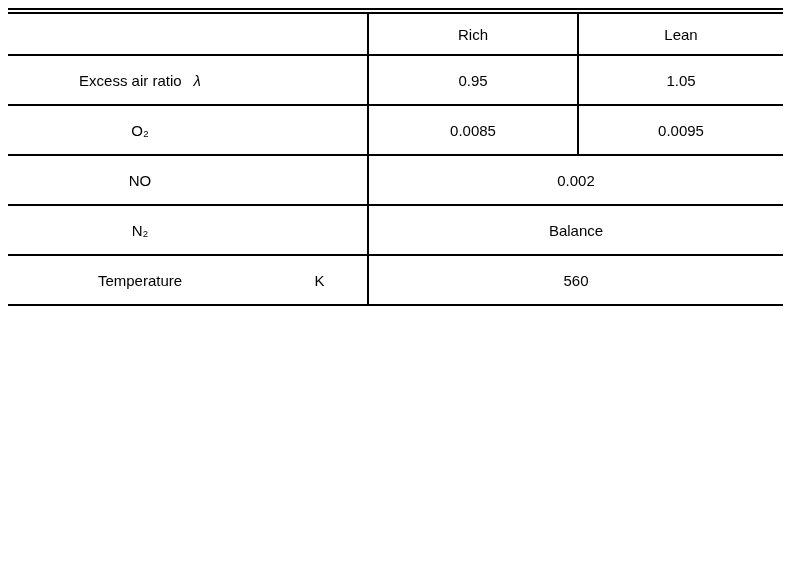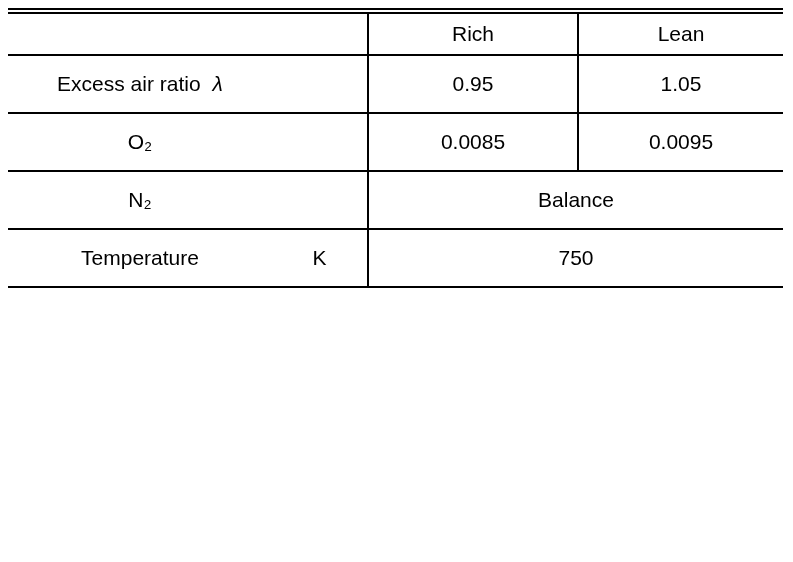--- a/index.html
+++ b/index.html
@@ -16,33 +16,33 @@
     color: #000000;
   }
   table.spec-table {
     position: absolute;
     left: 8px;
     top: 8px;
     width: 775px;
     border-collapse: collapse;
     table-layout: fixed;
     border-top: 6px double #000000;
-    font-size: 21px;
+    font-size: 15px;
     color: #000000;
   }
   table.spec-table td {
     padding: 0;
     text-align: center;
     vertical-align: middle;
     border-bottom: 2px solid #000000;
     overflow: hidden;
     white-space: nowrap;
   }
   tr.r-header { height: 44px; }
-  tr.r { height: 58px; }
+  tr.r { height: 50px; }
   td.vl { border-left: 2px solid #000000; }
   .sym {
     font-style: italic;
     margin-left: 12px;
   }
 </style>
 </head>
 <body>
 
 <div class="page">
@@ -72,30 +72,35 @@
 
 
 
     <tr class="r">
       <td>O₂</td>
       <td></td>
       <td class="vl">0.0085</td>
       <td class="vl">0.0095</td>
     </tr>
 
+    <tr class="r">
+      <td>NO</td>
+      <td></td>
+      <td class="vl" colspan="2">0.002</td>
+    </tr>
 
 
     <tr class="r">
       <td>N₂</td>
       <td></td>
       <td class="vl" colspan="2">Balance</td>
     </tr>
 
     <tr class="r">
       <td>Temperature</td>
       <td>K</td>
-      <td class="vl" colspan="2">750</td>
+      <td class="vl" colspan="2">560</td>
     </tr>
 
 
   </tbody>
     </table>
 </div>
 
 </body></html>

